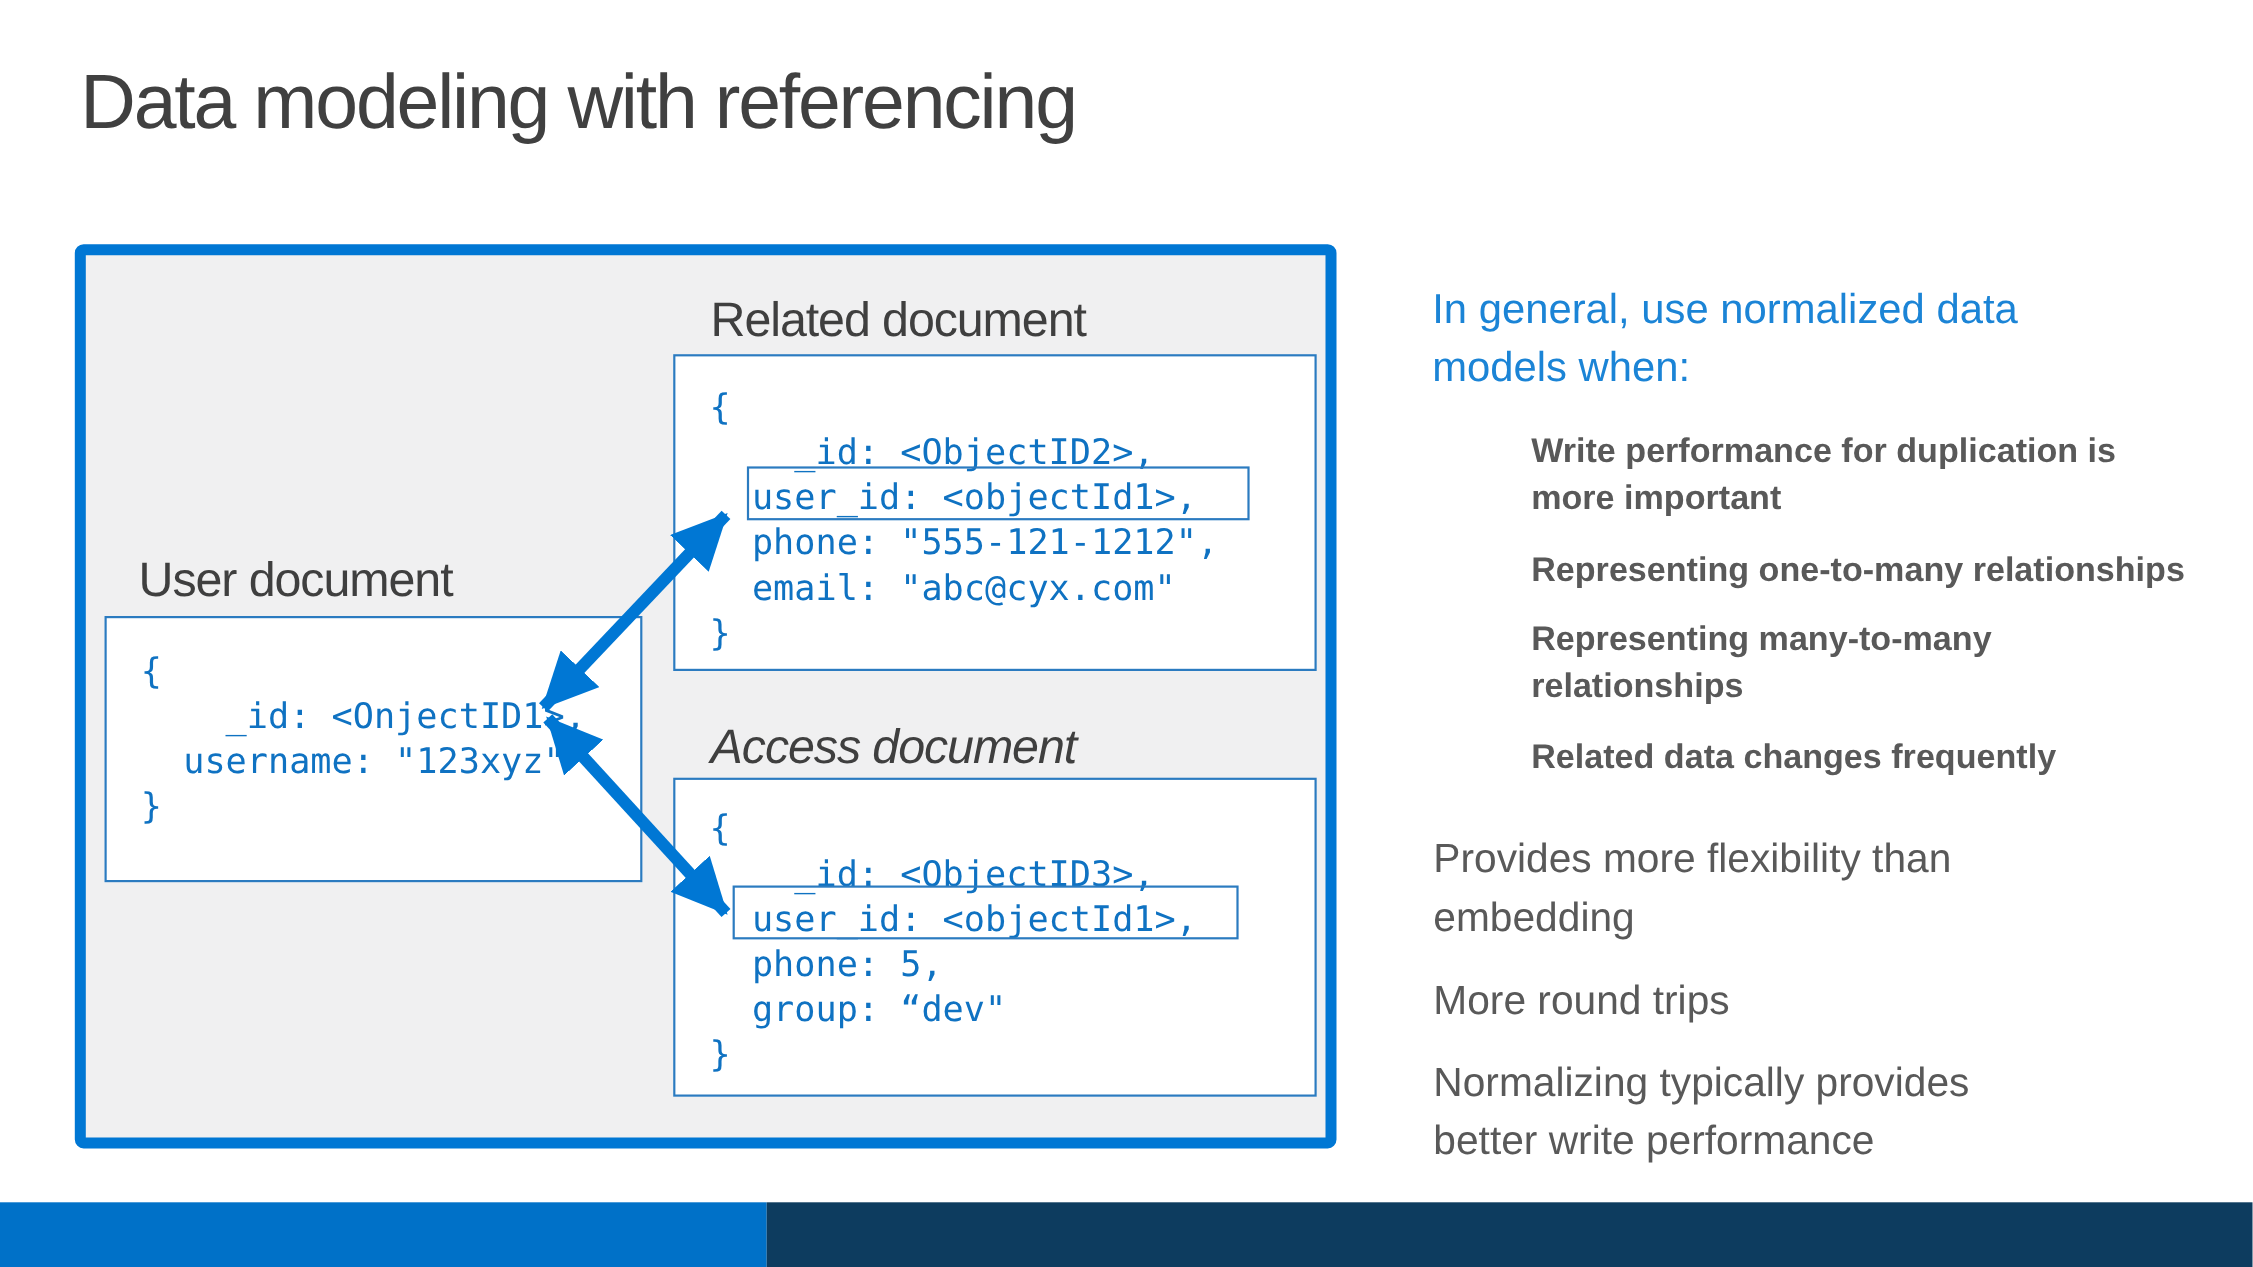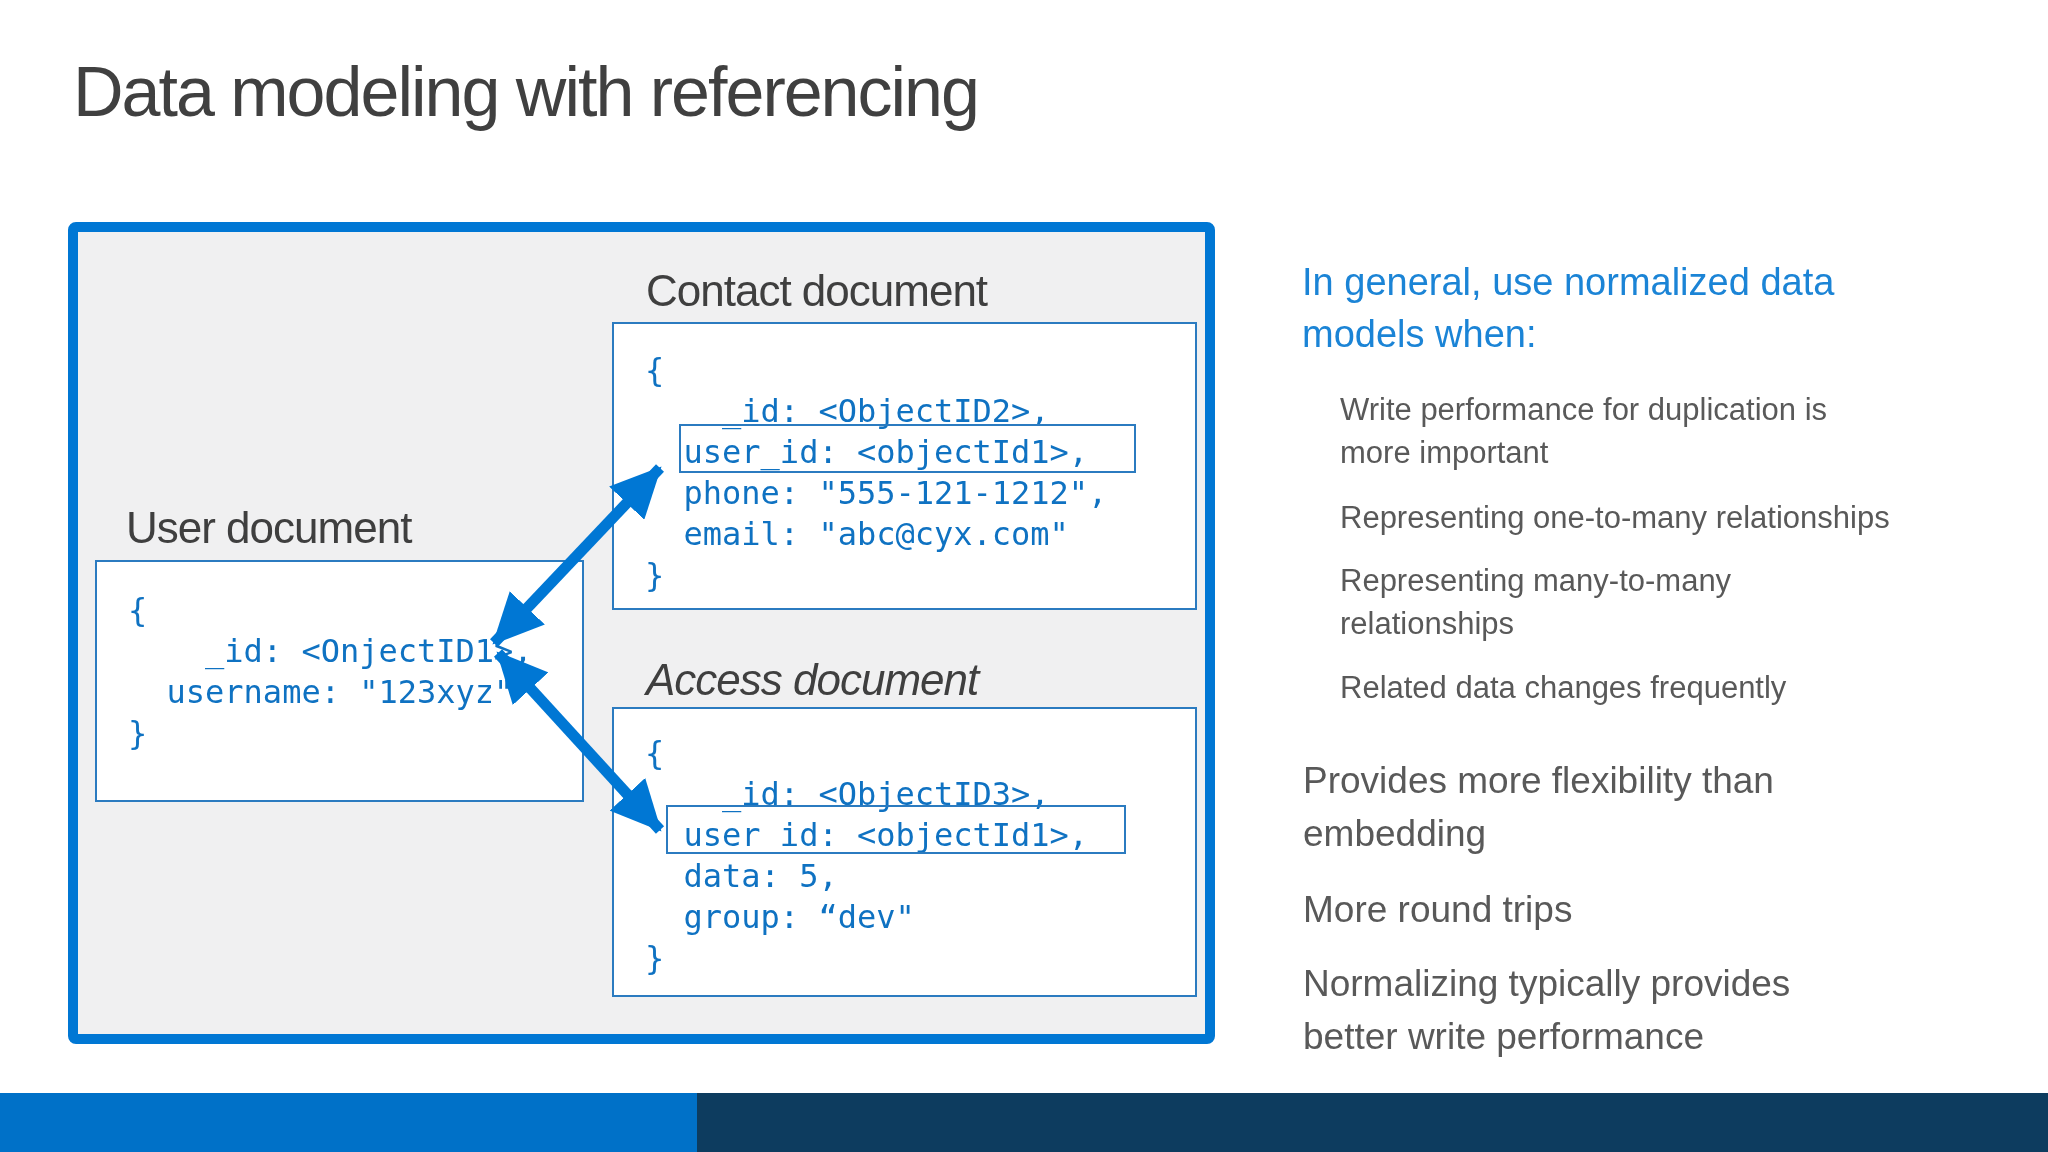--- a/index.html
+++ b/index.html
@@ -57,22 +57,22 @@
   .arrows-overlay{
     position:absolute;left:0;top:0;width:2048px;height:1152px;
     pointer-events:none;
   }
   .sb-heading{
     position:absolute;left:1302px;top:256px;width:640px;
     font-size:38px;line-height:52px;font-weight:300;
     color:var(--heading-blue,#1b84d6);white-space:pre-line;
   }
   .sb-sub{
-    position:absolute;left:1340px;width:600px;
-    font-size:31px;line-height:43px;font-weight:400;
+    position:absolute;left:1392px;width:600px;
+    font-size:31px;line-height:43px;font-weight:700;
     color:var(--text-gray,#595959);white-space:pre-line;
   }
   .sb-sub.s1{top:388px;}
   .sb-sub.s2{top:496px;}
   .sb-sub.s3{top:559px;}
   .sb-sub.s4{top:666px;}
   .sb-item{
     position:absolute;left:1303px;width:640px;
     font-size:37px;line-height:53px;font-weight:300;
     color:var(--text-gray,#595959);white-space:pre-line;margin-top:21px;
@@ -91,21 +91,21 @@
 </style>
 </head>
 <body>
 
 <div class="slide">
 
   <div class="slide-title">Data modeling with referencing</div>
 
   <div class="panel"></div>
 
-  <div class="doc-heading h-contact">Contact document</div>
+  <div class="doc-heading h-contact">Related document</div>
   <div class="code-box cb-contact">
     <div class="code-line">{</div>
     <div class="code-line">    _id: &lt;ObjectID2&gt;,</div>
     <div class="code-line">  user_id: &lt;objectId1&gt;,</div>
     <div class="code-line">  phone: "555-121-1212",</div>
     <div class="code-line">  email: "abc@cyx.com"</div>
     <div class="code-line">}</div>
   </div>
   <div class="hl-rect hl-contact"></div>
 
@@ -115,21 +115,21 @@
     <div class="code-line">    _id: &lt;OnjectID1&gt;,</div>
     <div class="code-line">  username: "123xyz"</div>
     <div class="code-line">}</div>
   </div>
 
   <div class="doc-heading h-access">Access document</div>
   <div class="code-box cb-access">
     <div class="code-line">{</div>
     <div class="code-line">    _id: &lt;ObjectID3&gt;,</div>
     <div class="code-line">  user_id: &lt;objectId1&gt;,</div>
-    <div class="code-line">  data: 5,</div>
+    <div class="code-line">  phone: 5,</div>
     <div class="code-line">  group: “dev"</div>
     <div class="code-line">}</div>
   </div>
   <div class="hl-rect hl-access"></div>
 
   <svg class="arrows-overlay" viewBox="0 0 2048 1152" xmlns="http://www.w3.org/2000/svg">
     <defs>
       <marker id="ah" markerWidth="5" markerHeight="4.4" refX="4.4" refY="2.2" orient="auto-start-reverse">
         <path d="M0,0 L4.6,2.2 L0,4.4 z" style="fill:var(--accent-blue,#0077d4)"></path>
       </marker>

